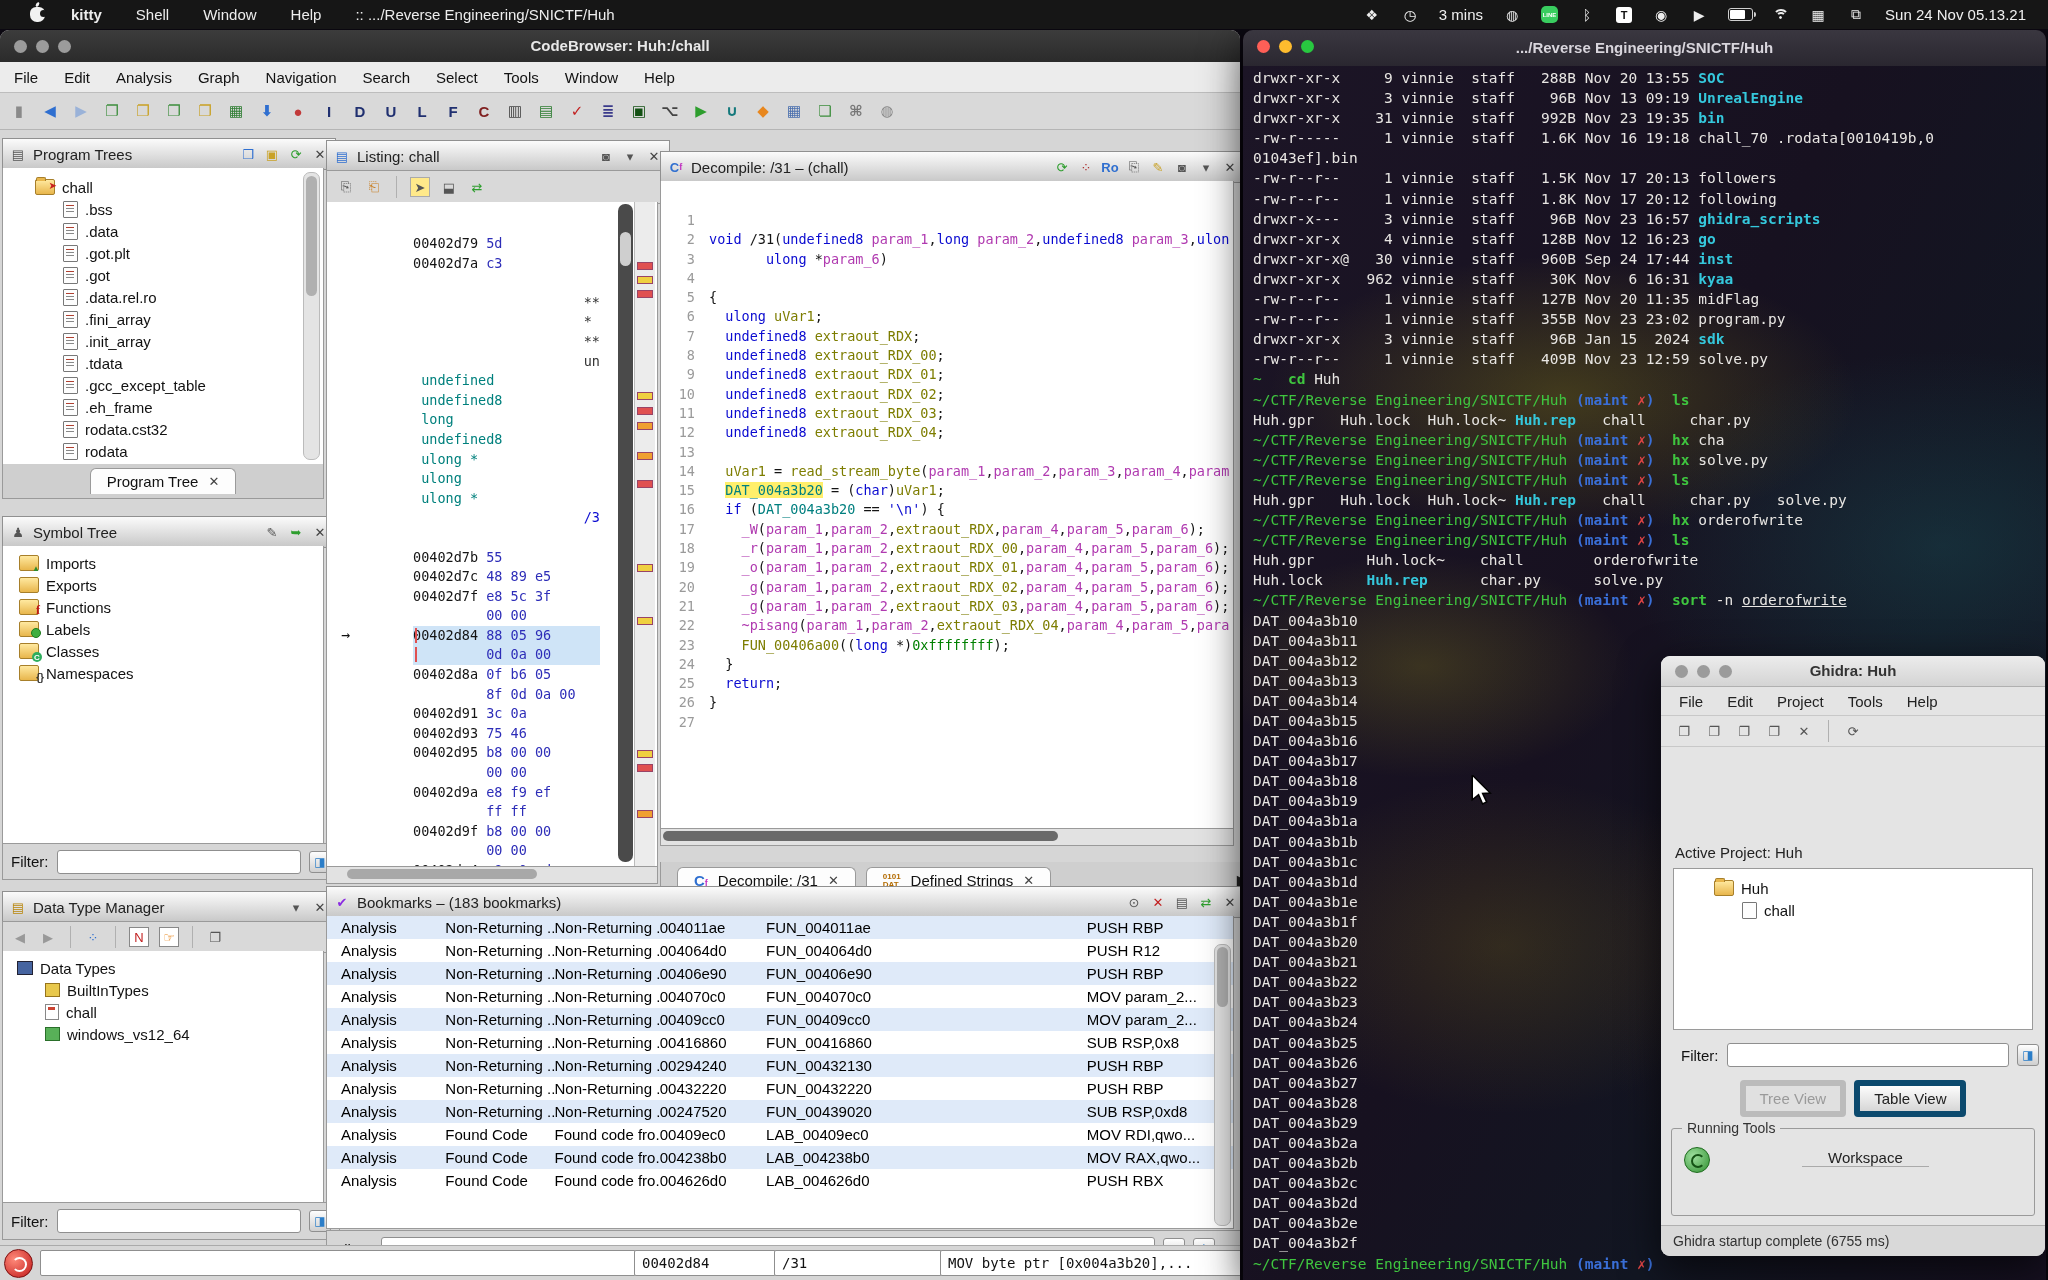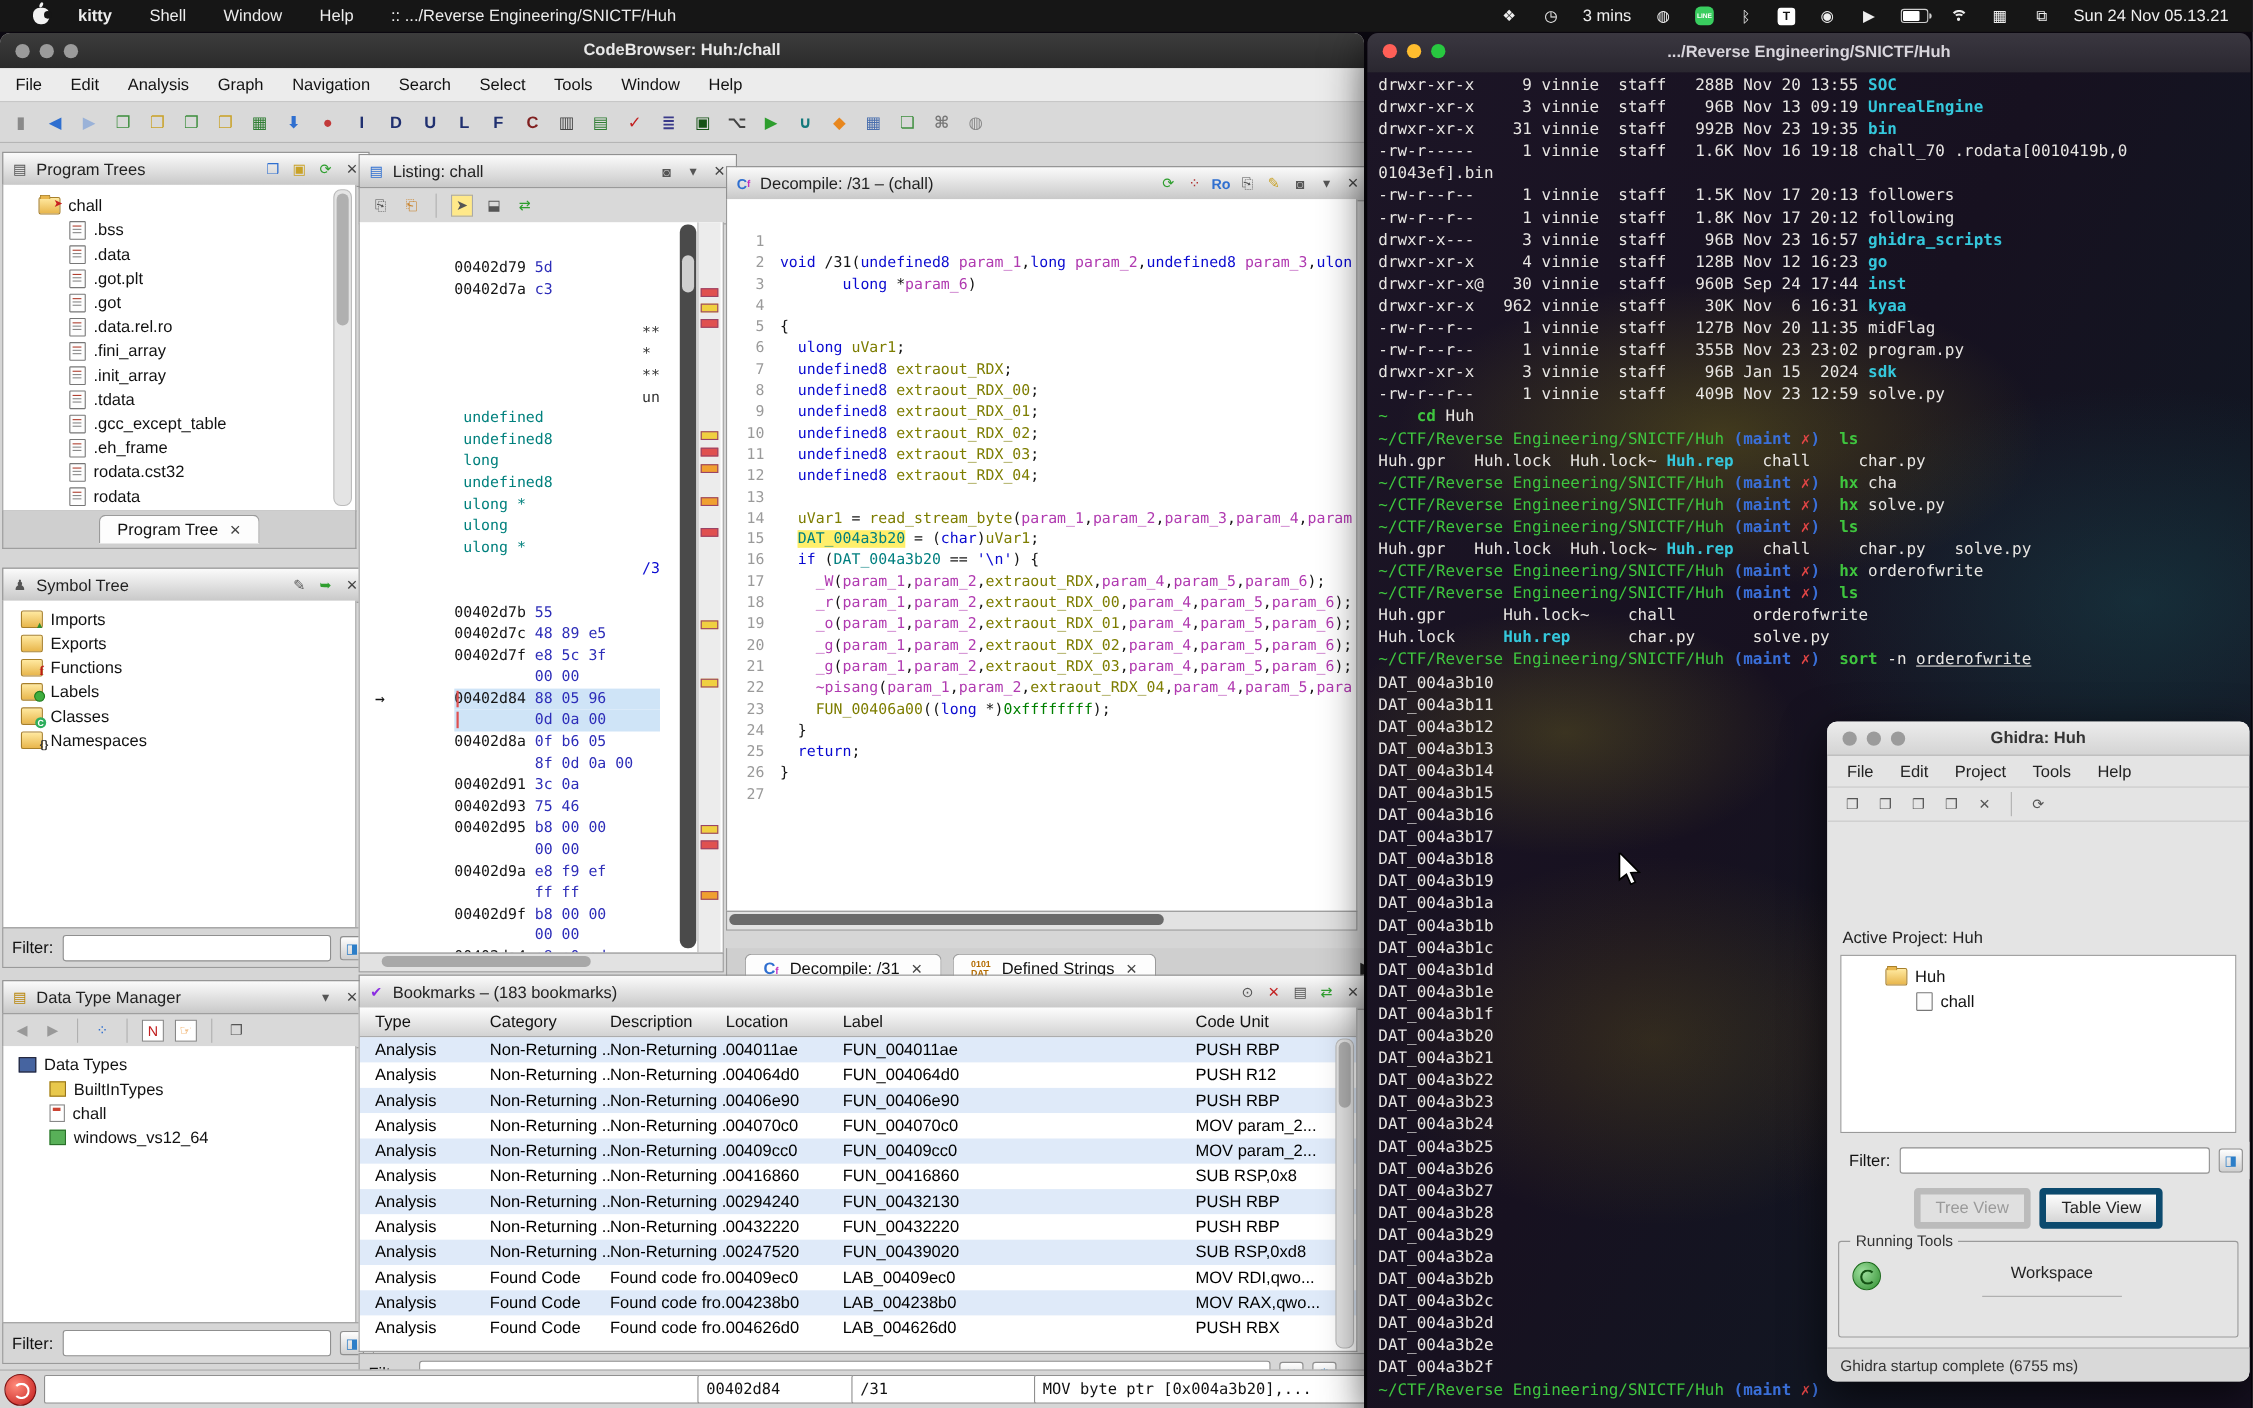--- a/index.html
+++ b/index.html
@@ -472,28 +472,20 @@
     <span class="hic" style="color:#8a2be2;font-weight:bold;">✔</span>
     <span>Bookmarks – (183 bookmarks)</span>
     <span class="sp"></span>
     <span class="hic">⊙</span>
     <span class="hic" style="color:#c22020;">✕</span>
     <span class="hic">▤</span>
     <span class="hic" style="color:#2e9e2e;">⇄</span>
     <span class="hic x">✕</span>
   </div>
   <div class="panel-body" style="position:absolute;left:326px;top:886px;width:906px;height:312px;">
-    <div class="bhead">
-        <span class="bcell c0">Type</span>
-        <span class="bcell c1">Category</span>
-        <span class="bcell c2">Description</span>
-        <span class="bcell c3">Location</span>
-        <span class="bcell c4">Label</span>
-        <span class="bcell c5">Code Unit</span>
-      </div>
     <div>
         <div class="brow even">
           <span class="bcell c0">Analysis</span>
           <span class="bcell c1">Non-Returning ...</span>
           <span class="bcell c2">Non-Returning ...</span>
           <span class="bcell c3">004011ae</span>
           <span class="bcell c4">FUN_004011ae</span>
           <span class="bcell c5">PUSH RBP</span>
         </div>
         <div class="brow odd">
@@ -662,20 +654,20 @@
     <span class="filter-input"></span>
     <span class="filter-btn">◨</span>
   </div>
   <div style="position:absolute;left:0;top:424px;width:100%;display:flex;justify-content:center;gap:8px;">
     <span class="gbtn dis">Tree View</span>
     <span class="gbtn">Table View</span>
   </div>
   <div class="gbox" style="left:10px;top:472px;width:362px;height:86px;">
     <label>Running Tools</label>
     <span class="dragon" style="position:absolute;left:12px;top:18px;"></span>
-    <span style="position:absolute;left:130px;top:20px;font-size:15px;color:#222;border-bottom:1px solid #aaa;padding:0 26px 12px;">Workspace</span>
+    <span style="position:absolute;left:130px;top:20px;font-size:15px;color:#222;border-bottom:1px solid #aaa;padding:0 26px 0;">Workspace</span>
   </div>
   <div style="position:absolute;left:0;bottom:0;width:100%;height:30px;background:#d9d9d9;border-top:1px solid #b0b0b0;font-size:14px;color:#333;line-height:30px;padding-left:12px;">Ghidra startup complete (6755 ms)</div>
 </div>
 
 <svg id="cursor" width="26" height="30" viewBox="0 0 13 20">
   <polygon points="0,0 0,16.5 4.2,13.2 6.9,19.3 9.6,18 6.9,12.3 12,12" fill="#fff" stroke="#000" stroke-width="1"></polygon>
 </svg>
 
 </body></html>

